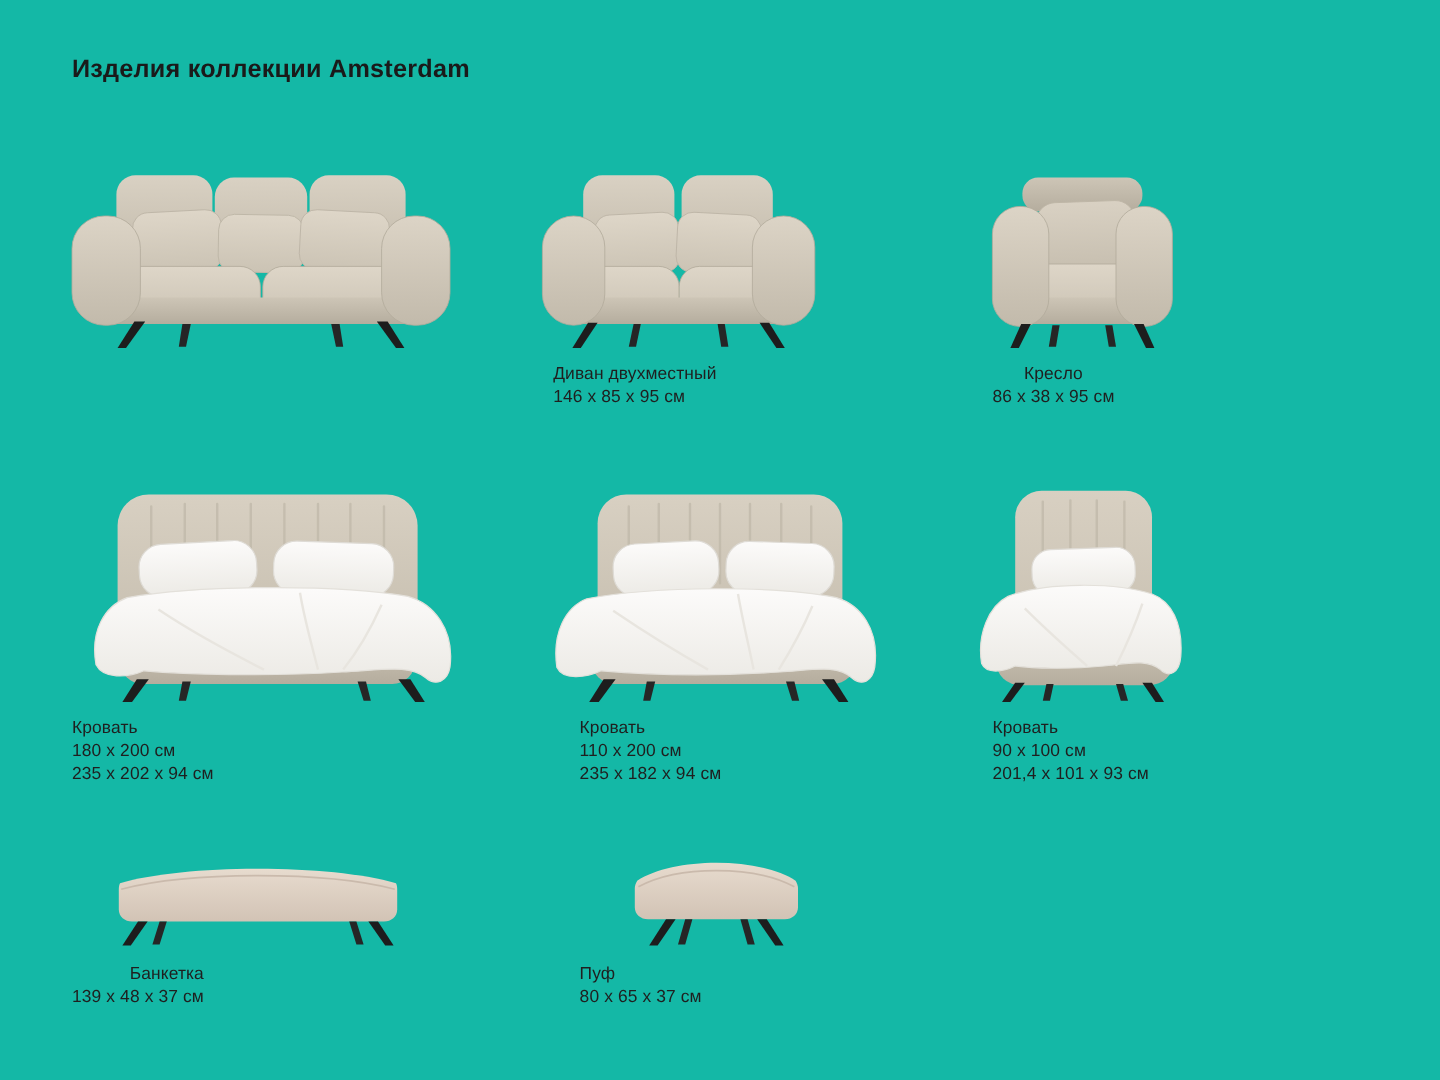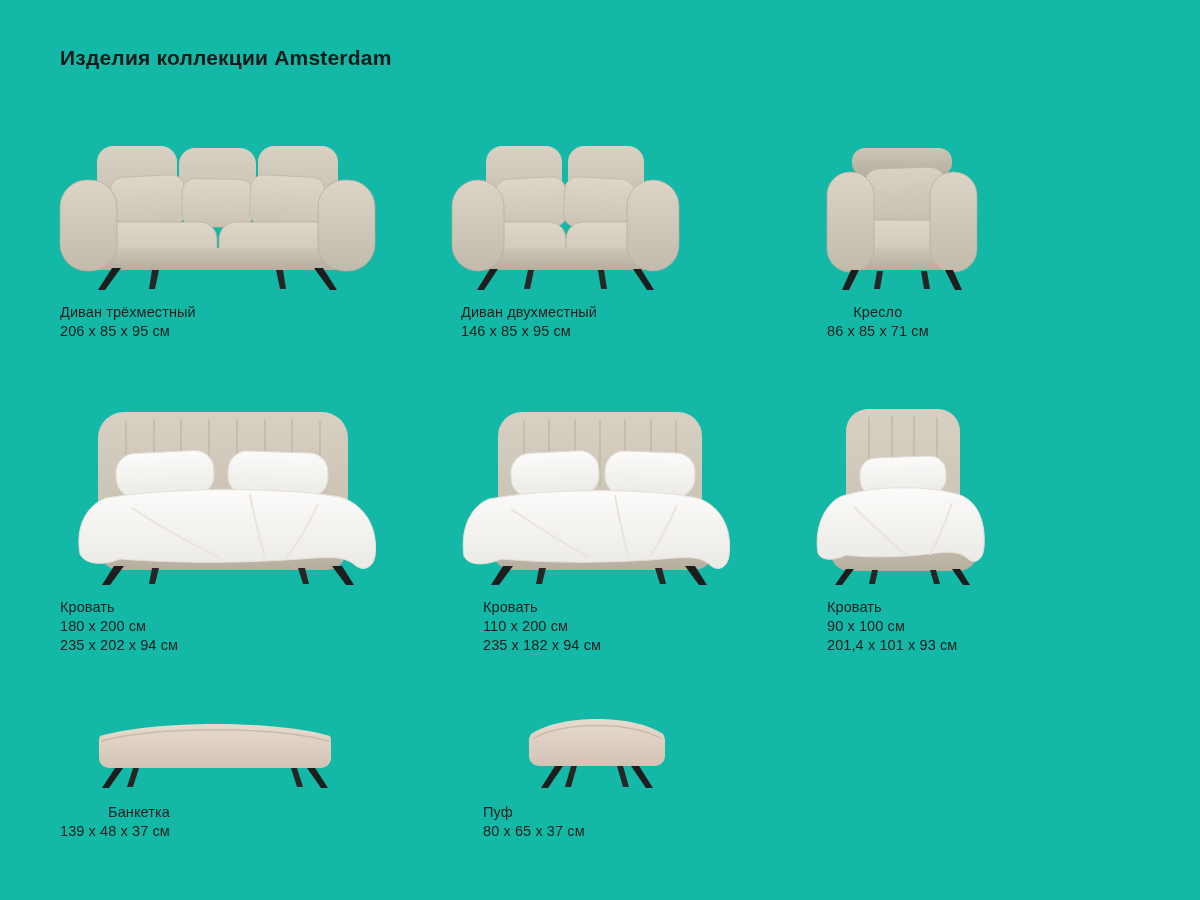--- a/index.html
+++ b/index.html
@@ -72,24 +72,20 @@
       <rect x="36" y="84" width="126" height="44" rx="17" fill="url(#g-seat)" stroke="#b3ab9c" stroke-width="0.7"></rect>
       <rect x="164" y="84" width="125" height="44" rx="17" fill="url(#g-seat)" stroke="#b3ab9c" stroke-width="0.7"></rect>
       <rect x="22" y="110" width="281" height="22" rx="11" fill="url(#g-boucledark2)"></rect>
       <rect x="5" y="42" width="57" height="91" rx="27" fill="url(#g-arm)" stroke="#b3ab9c" stroke-width="0.7"></rect>
       <rect x="263" y="42" width="57" height="91" rx="27" fill="url(#g-arm)" stroke="#b3ab9c" stroke-width="0.7"></rect>
       <path d="M57,130 L66,130 L50,152 L43,152 Z" fill="#1d1d1d"></path>
       <path d="M259,130 L268,130 L282,152 L275,152 Z" fill="#1d1d1d"></path>
       <path d="M97,132 L104,132 L100,151 L94,151 Z" fill="#262626"></path>
       <path d="M221,132 L228,132 L231,151 L225,151 Z" fill="#262626"></path>
     </svg>
-    <div class="label" style="top:165px;">
-      <div>Диван трёхместный</div>
-      <div>206 x 85 x 95 см</div>
-    </div>
   </div>
 
   <div class="cell" style="left:461px; top:138px; width:344px; height:230px;">
     <svg style="left:-13px; top:0;" width="235" height="153" viewBox="0 0 235 153">
       <rect x="38" y="8" width="76" height="60" rx="16" fill="url(#g-boucle)"></rect>
       <rect x="120" y="8" width="76" height="60" rx="16" fill="url(#g-boucle)"></rect>
       <rect x="48" y="40" width="70" height="50" rx="13" fill="url(#g-seat)" stroke="#beb6a7" stroke-width="0.8" transform="rotate(-3 83 65)"></rect>
       <rect x="116" y="40" width="70" height="50" rx="13" fill="url(#g-seat)" stroke="#beb6a7" stroke-width="0.8" transform="rotate(3 151 65)"></rect>
       <rect x="32" y="84" width="86" height="44" rx="17" fill="url(#g-seat)" stroke="#b3ab9c" stroke-width="0.7"></rect>
       <rect x="118" y="84" width="86" height="44" rx="17" fill="url(#g-seat)" stroke="#b3ab9c" stroke-width="0.7"></rect>
@@ -115,21 +111,21 @@
       <rect x="16" y="106" width="128" height="22" rx="11" fill="url(#g-boucledark2)"></rect>
       <rect x="5" y="30" width="47" height="100" rx="23" fill="url(#g-arm)" stroke="#b3ab9c" stroke-width="0.7"></rect>
       <rect x="108" y="30" width="47" height="100" rx="23" fill="url(#g-arm)" stroke="#b3ab9c" stroke-width="0.7"></rect>
       <path d="M29,128 L37,128 L27,148 L20,148 Z" fill="#1d1d1d"></path>
       <path d="M123,128 L131,128 L140,148 L133,148 Z" fill="#1d1d1d"></path>
       <path d="M55,129 L61,129 L58,147 L52,147 Z" fill="#262626"></path>
       <path d="M99,129 L105,129 L108,147 L102,147 Z" fill="#262626"></path>
     </svg>
     <div class="label" style="top:165px;text-align:center;">
       <div>Кресло</div>
-      <div>86 x 85 x 71 см</div>
+      <div>86 x 38 x 95 см</div>
     </div>
   </div>
 
   <div class="cell" style="left:60px; top:408px; width:423px; height:250px;">
     <svg style="left:10px; top:0;" width="315" height="178" viewBox="0 0 315 178">
       <rect x="28" y="4" width="250" height="118" rx="26" fill="url(#g-headboard)"></rect>
       <path d="M56,14 V72 M84,12 V76 M111,12 V78 M139,12 V78 M167,12 V78 M195,12 V78 M222,12 V76 M250,14 V72" stroke="#c1b9aa" stroke-width="2" fill="none" stroke-linecap="round" opacity="0.8"></path>
       <rect x="46" y="44" width="98" height="44" rx="19" fill="url(#g-duvet)" stroke="#dedbd5" transform="rotate(-3 95 66)"></rect>
       <rect x="158" y="44" width="100" height="44" rx="19" fill="url(#g-duvet)" stroke="#dedbd5" transform="rotate(2 208 66)"></rect>
       <rect x="30" y="124" width="246" height="38" rx="19" fill="url(#g-boucledark2)"></rect>

